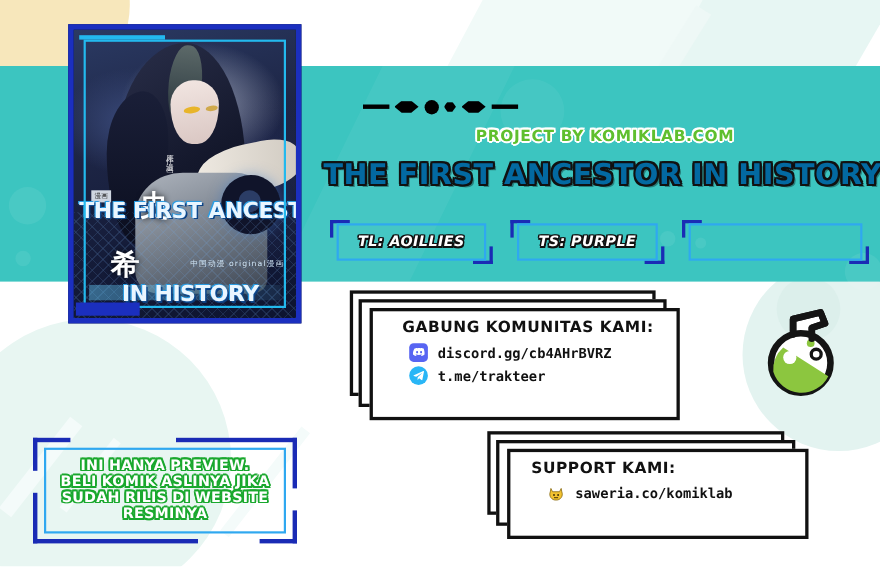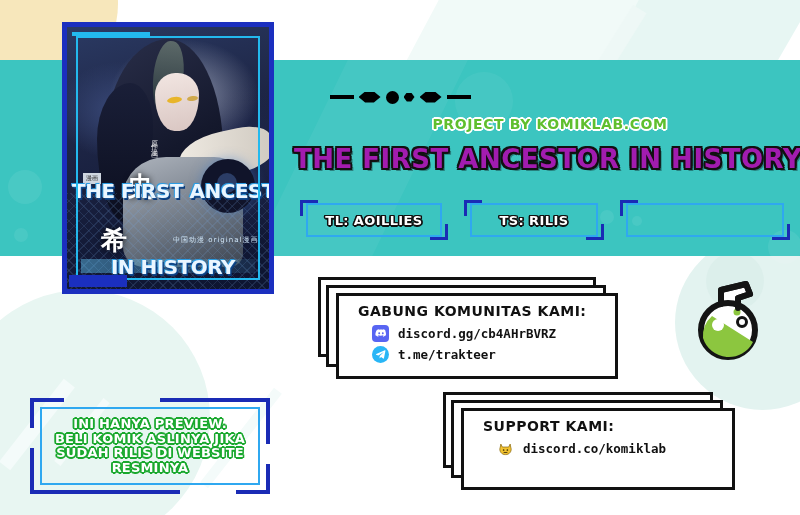--- a/index.html
+++ b/index.html
@@ -202,30 +202,30 @@
     font-family:"DejaVu Sans", sans-serif; font-weight:bold; font-size:14px;
     letter-spacing:.6px; color:#5fbf2e;
     text-shadow:
       -1.4px -1.4px 0 #fff, 1.4px -1.4px 0 #fff,
       -1.4px 1.4px 0 #fff, 1.4px 1.4px 0 #fff,
        0 -1.6px 0 #fff, 0 1.6px 0 #fff, -1.6px 0 0 #fff, 1.6px 0 0 #fff;
   }
   .main-title{
     position:absolute; left:294px; width:500px; top:144px; text-align:center;
     font-family:"DejaVu Sans", sans-serif; font-weight:bold; font-size:26px;
-    letter-spacing:.5px; color:#a21caf; white-space:nowrap;
+    letter-spacing:.5px; color:#0369a1; white-space:nowrap;
     text-shadow:
       -1.8px -1.8px 0 #111, 1.8px -1.8px 0 #111,
       -1.8px 1.8px 0 #111, 1.8px 1.8px 0 #111,
        0 -2px 0 #111, 0 2px 0 #111, -2px 0 0 #111, 2px 0 0 #111,
        3px 3px 0 rgba(0,0,0,.35);
   }
 
   
-  .credits{ position:absolute; left:300px; top:200px; width:490px; height:42px; }
+  .credits{ position:absolute; left:300px; top:200px; width:490px; height:42px;font-style:italic; }
   .credit-box{
     position:absolute; top:0; height:40px;
     display:flex; align-items:center; justify-content:center;
   }
   .cb1{ left:0px;   width:148px; }
   .cb2{ left:164px; width:140px; }
   .cb3{ left:320px; width:170px; }
   .credit-frame{
     position:absolute; left:6px; top:3px; right:6px; bottom:3px;
     border:2px solid #2fa8f0;
@@ -263,21 +263,21 @@
   .panel-row{
     display:flex; align-items:center; gap:9px; margin-bottom:4px;padding-left:14px;
   }
   .panel-row .txt{
     font-family:"DejaVu Sans Mono", monospace; font-size:12.5px; color:#111; font-weight:bold;
   }
   .ic{ width:17px; height:17px; border-radius:4px; flex:0 0 17px;
        display:flex; align-items:center; justify-content:center; }
   .ic svg{ display:block; }
 
-  .panel-community{ left:318px; top:277px; width:300px; height:102px; }
+  .panel-community{ left:318px; top:264px; width:300px; height:118px;text-align:center; }
   .panel-support{   left:443px; top:392px; width:292px; height:98px; }
 
   
   .preview-box{ position:absolute; left:30px; top:398px; width:240px; height:96px; }
   .pv-outer{ position:absolute; inset:0; }
   .pv-outer span{ position:absolute; background:#1a2bb5; }
   .pv-tl-h{ left:0; top:0; width:34px; height:4px; }
   .pv-tl-v{ left:0; top:0; width:4px; height:30px; }
   .pv-bl-v{ left:0; bottom:0; width:4px; height:46px; }
   .pv-bl-h{ left:0; bottom:0; width:150px; height:4px; }
@@ -384,21 +384,21 @@
     </div>
 
     <div class="credit-box cb2">
       <div class="credit-brackets">
         <span class="bk-tl-h"></span>
           <span class="bk-tl-v"></span>
         <span class="bk-br-h"></span>
           <span class="bk-br-v"></span>
       </div>
       <div class="credit-frame"></div>
-      <div class="credit-label">TS: RILIS</div>
+      <div class="credit-label">TS: PURPLE</div>
     </div>
 
     <div class="credit-box cb3">
       <div class="credit-brackets">
         <span class="bk-tl-h"></span>
           <span class="bk-tl-v"></span>
         <span class="bk-br-h"></span>
           <span class="bk-br-v"></span>
       </div>
       <div class="credit-frame"></div>
@@ -444,21 +444,21 @@
 
       <div class="panel-row">
         <span class="ic" style="background:transparent">
           <svg width="15" height="14" viewBox="0 0 16 15">
             <path fill="#f2c230" stroke="#8a6a10" stroke-width=".8" d="M3 2.2 4.6 5.4h6.8L13 2.2l.6 3.3a5.7 5.7 0 0 1-5.6 8 5.7 5.7 0 0 1-5.6-8z"></path>
             <circle cx="6" cy="8.6" r=".9" fill="#3a2b06"></circle>
             <circle cx="10" cy="8.6" r=".9" fill="#3a2b06"></circle>
             <path d="M6.4 11.2h3.2" stroke="#3a2b06" stroke-width=".9" fill="none" stroke-linecap="round"></path>
           </svg>
         </span>
-        <span class="txt">discord.co/komiklab</span>
+        <span class="txt">saweria.co/komiklab</span>
       </div>
     </div>
   </div>
 
   <div class="preview-box">
     <div class="pv-outer">
       <span class="pv-tl-h"></span>
         <span class="pv-tl-v"></span>
       <span class="pv-bl-v"></span>
         <span class="pv-bl-h"></span>

